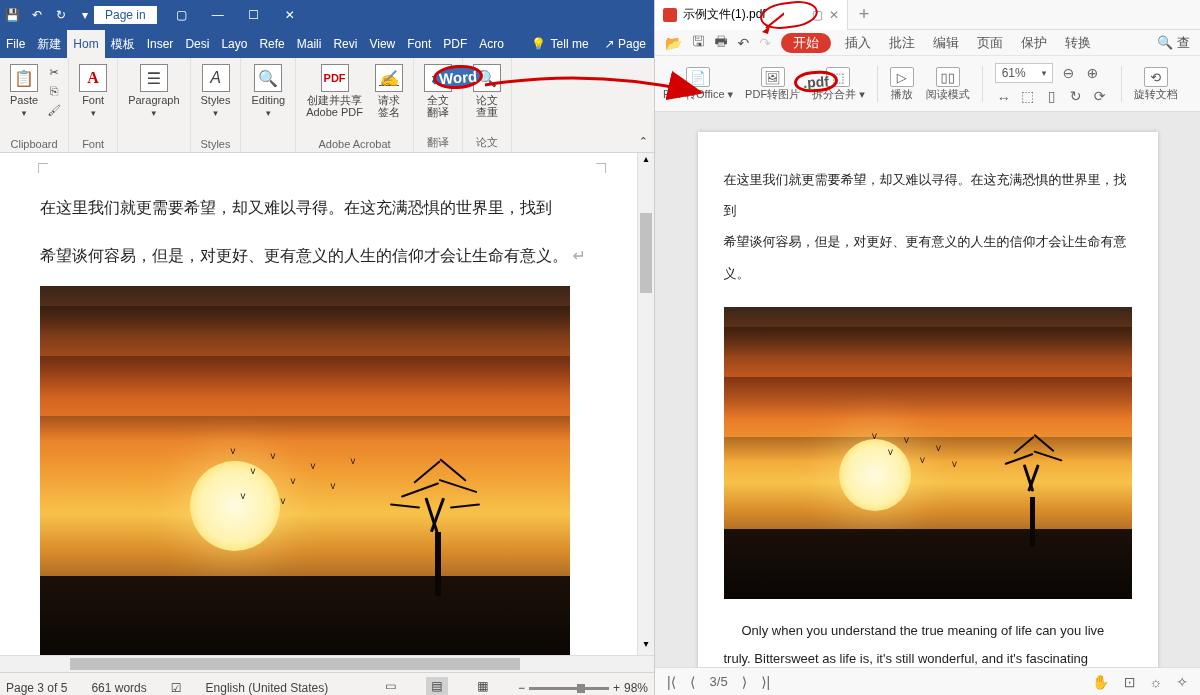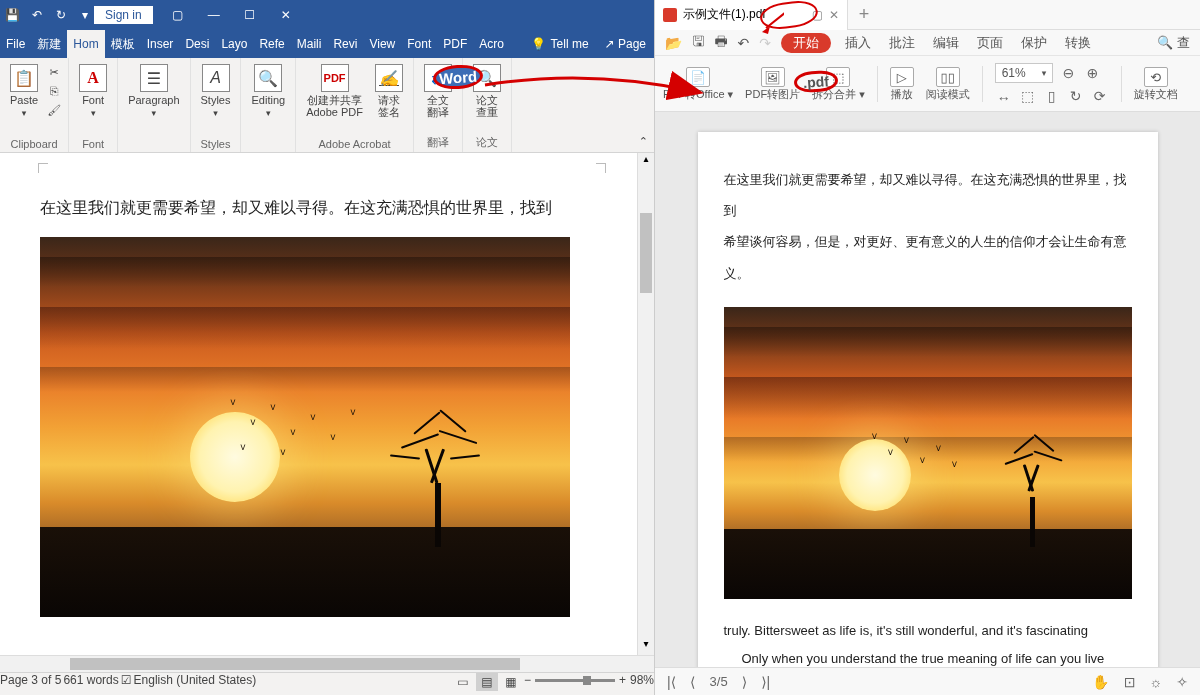--- a/index.html
+++ b/index.html
@@ -60,21 +60,21 @@
 .sunset .sun{position:absolute;width:90px;height:90px;border-radius:50%;background:radial-gradient(circle,#fffbe0 0%,#fff3b0 55%,#ffe070 80%,rgba(255,224,112,0) 100%);left:150px;top:175px;box-shadow:0 0 40px 10px rgba(255,230,130,0.4)}
 .sunset .ground{position:absolute;left:0;right:0;bottom:0;height:90px;background:linear-gradient(to bottom,#1a1008 0%,#0a0604 100%)}
 .sunset .tree{position:absolute;right:90px;bottom:70px;width:90px;height:130px}
 .sunset .tree .trunk{position:absolute;left:45px;bottom:0;width:6px;height:64px;background:#0a0604}
 .sunset .tree .crown{position:absolute;left:0;top:-5px;width:96px;height:80px}
 .sunset .tree .crown span{position:absolute;background:#0a0604;border-radius:1px}
 .sunset .birds{position:absolute;left:180px;top:150px;width:170px;height:80px}
 .sunset .birds span{position:absolute;font-size:10px;color:#1a1008}
 
 
-.statusbar{height:23px;background:#f3f2f1;border-top:1px solid #d4d4d4;display:flex;align-items:flex-start;font-size:12px;color:#444;padding:0 0;gap:2px}
+.statusbar{height:23px;background:#f3f2f1;border-top:1px solid #d4d4d4;display:flex;align-items:flex-end;font-size:12px;color:#444;padding:0 6px;gap:24px}
 .statusbar .spacer{flex:1}
 .statusbar .vbtn{width:22px;height:18px;display:inline-flex;align-items:center;justify-content:center;border:1px solid transparent;cursor:pointer;font-size:12px}
 .statusbar .vbtn.active{background:#d0d0d0}
 .statusbar .zoom{display:flex;align-items:center;gap:4px}
 .statusbar .slider{width:80px;height:3px;background:#888;position:relative}
 .statusbar .slider .knob{position:absolute;top:-3px;left:48px;width:8px;height:9px;background:#888}
 
 
 .pdf-tabbar{height:30px;background:#f8f8f8;display:flex;align-items:center;border-bottom:1px solid #ddd}
 .pdf-tab{height:30px;display:flex;align-items:center;gap:6px;padding:0 8px;background:#fff;border-right:1px solid #ddd;font-size:12px;position:relative}
@@ -127,21 +127,21 @@
 <div class="split">
 
   <div class="left">
     <div class="titlebar">
       <div class="qat">
         <span>💾</span>
         <span>↶</span>
         <span>↻</span>
         <span>▾</span>
       </div>
-      <div class="signin">Sign in</div>
+      <div class="signin">Page in</div>
       <div class="winbtns">
         <span>▢</span>
         <span>—</span>
         <span>☐</span>
         <span>✕</span>
       </div>
     </div>
 
     <div class="tabs">
       <div class="tab">File</div>
@@ -258,20 +258,21 @@
         <div class="label">论文</div>
       </div>
       <span class="ribcollapse">⌃</span>
     </div>
 
     <div class="docarea">
       <div class="cropmark tl"></div>
       <div class="cropmark tr"></div>
       <div class="page">
         <p class="doctext">在这里我们就更需要希望，却又难以寻得。在这充满恐惧的世界里，找到</p>
+        <p class="doctext" style="margin-top:0"><span>希望谈何容易，但是，对更好、更有意义的人生的信仰才会让生命有意义。</span> <span style="color:#aaa">↵</span></p>
         <div class="sunset">
           <div class="sky"></div>
           <div class="cloud c1"></div>
             <div class="cloud c2"></div>
             <div class="cloud c3"></div>
           <div class="sun"></div>
           <div class="birds">
               <span style="left:10px;top:10px">˅</span>
               <span style="left:30px;top:30px">˅</span>
               <span style="left:50px;top:15px">˅</span>
@@ -429,22 +430,22 @@
             <div class="crown">
               <span style="left:36px;top:28px;width:3px;height:28px;transform:rotate(20deg)"></span>
               <span style="left:31px;top:28px;width:3px;height:28px;transform:rotate(-18deg)"></span>
               <span style="left:8px;top:22px;width:30px;height:2px;transform:rotate(-20deg)"></span>
               <span style="left:37px;top:19px;width:30px;height:2px;transform:rotate(18deg)"></span>
               <span style="left:15px;top:8px;width:26px;height:2px;transform:rotate(-40deg)"></span>
               <span style="left:35px;top:6px;width:26px;height:2px;transform:rotate(40deg)"></span>
             </div>
           </div>
         </div>
+        <p class="en">Only when you understand the true meaning of life can you live</p>
         <p class="en" style="text-indent:0">truly. Bittersweet as life is, it's still wonderful, and it's fascinating</p>
-        <p class="en">Only when you understand the true meaning of life can you live</p>
       </div>
     </div>
 
     <div class="pdf-status">
       <div class="nav">
         <span>|⟨</span>
         <span>⟨</span>
       </div>
       <span>3/5</span>
       <div class="nav">

